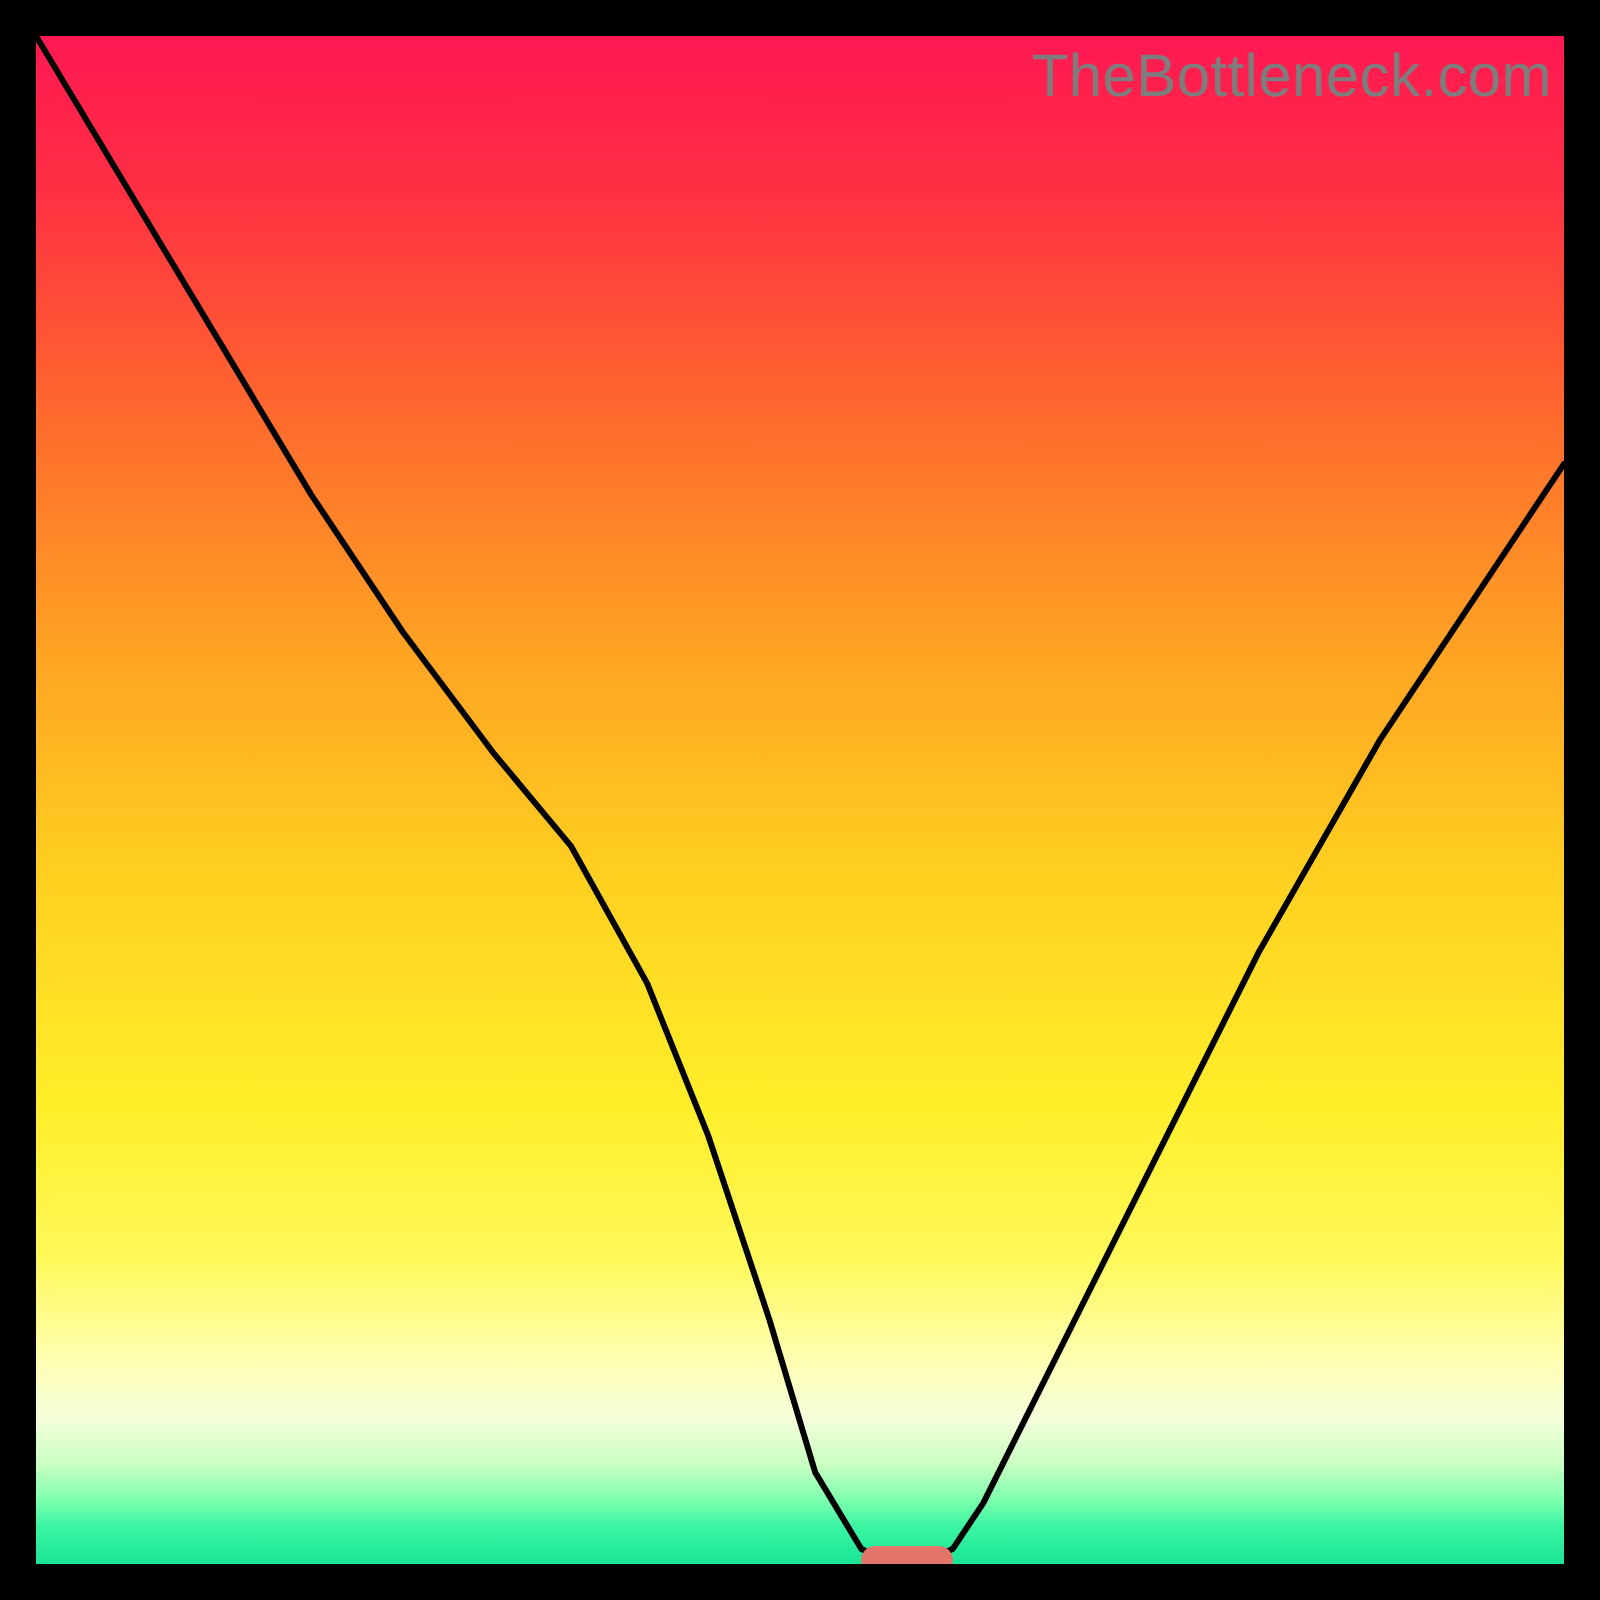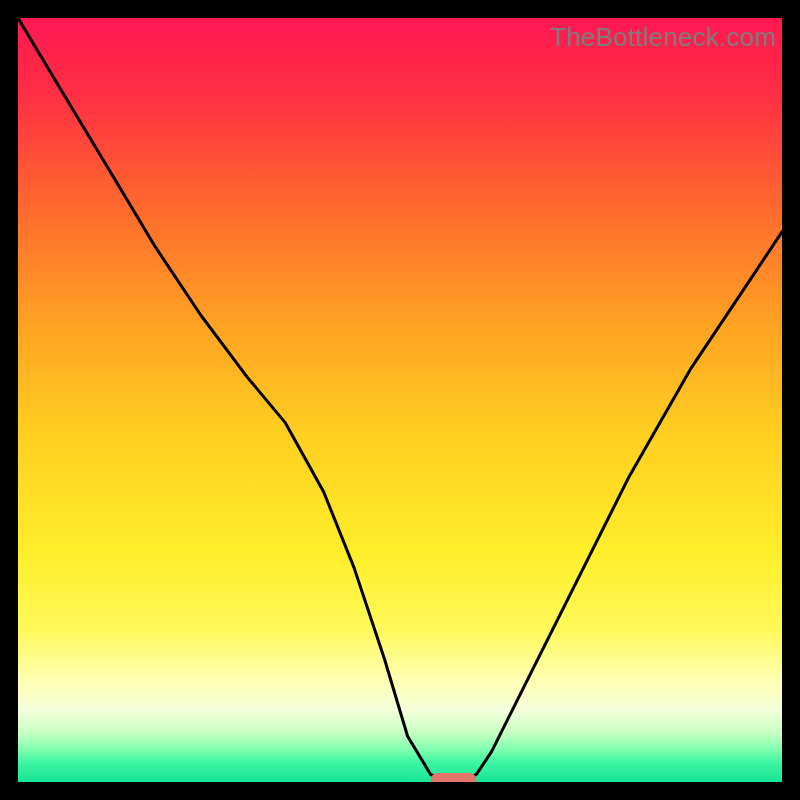--- a/index.html
+++ b/index.html
@@ -24,21 +24,21 @@
     top: 18px;
     width: 764px;
     height: 764px;
     overflow: hidden;
   }
   .watermark {
     position: absolute;
     top: 22px;
     right: 24px;
     color: #7d7d7d;
-    font-size: 26px;
+    font-size: 30px;
     font-family: Arial, sans-serif;
     z-index: 40;
     letter-spacing: 0.2px;
   }
   svg { display: block; }
 </style>
 </head>
 <body>
 
 <div class="frame">

